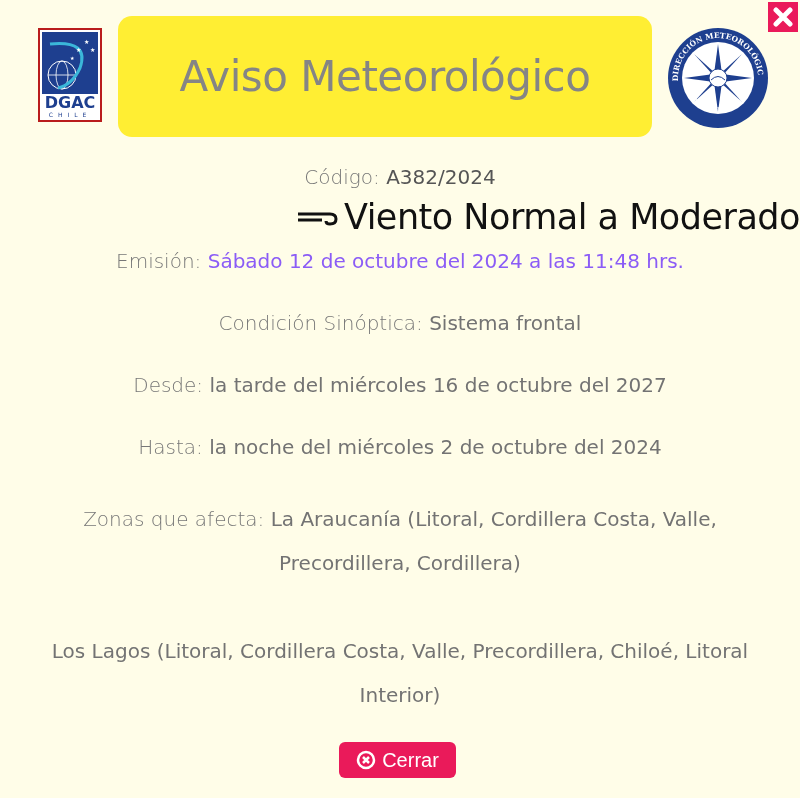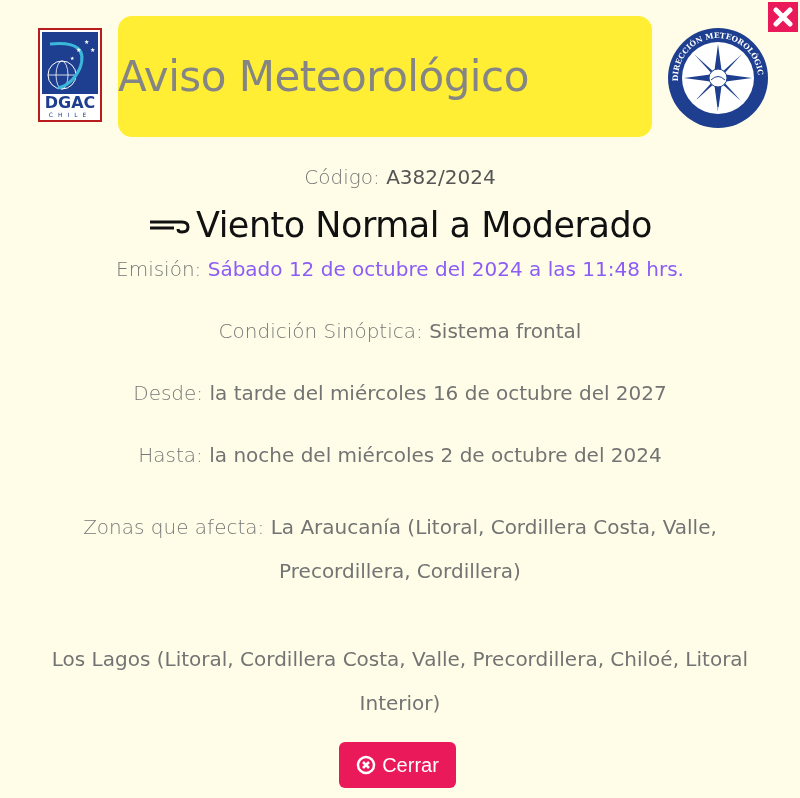--- a/index.html
+++ b/index.html
@@ -18,43 +18,43 @@
     .logo-dgac {
       position: absolute; left: 38px; top: 28px; width: 60px; height: 90px;
       background: #fff; border: 2px solid #b91c1c;
     }
     .logo-meteo {
       position: absolute; left: 666px; top: 26px; width: 104px; height: 104px;
     }
     .title-box {
       position: absolute; left: 118px; top: 16px; width: 534px; height: 121px;
       background: #ffee33; border-radius: 14px;
-      display: flex; align-items: center; justify-content: flex-start;
+      display: flex; align-items: center; justify-content: center;
     }
     .title-box span {
       font-size: 42px; color: #858585; letter-spacing: -0.5px;
     }
     .content {
       position: absolute; left: 0; top: 160px; width: 800px; text-align: center;
     }
     .label { color: #777; font-weight: 300; }
     .value { color: #737373; }
     .code { font-size: 20px; margin-top: 5px; }
     .code .value { color: #555; }
     .headline {
-      font-size: 35px; color: #111; margin-top: 16px; letter-spacing: -0.5px;
-      display: flex; align-items: center; justify-content: center;
+      font-size: 35px; color: #111; margin-top: 8px; letter-spacing: -0.5px;
+      display: flex; align-items: center; justify-content: flex-end;
     }
     .headline svg { margin-right: 4px; }
     .emision { font-size: 20px; margin-top: 12px; }
     .emision .value { color: #8b5cf6; }
     .row { font-size: 20px; margin-top: 38px; }
     .zones { font-size: 20px; margin-top: 38px; line-height: 44px; padding: 0 40px; }
     .close-btn {
-      position: absolute; left: 339px; top: 742px; width: 117px; height: 46px;
+      position: absolute; left: 339px; top: 742px; width: 117px; height: 36px;
       background: #ea1a5a; border-radius: 6px; border: none;
       display: flex; align-items: center; justify-content: center;
       color: #fff; font-size: 20px; font-family: "Liberation Sans", sans-serif;
       cursor: pointer;
     }
     .close-btn svg { margin-right: 6px; }
   </style>
 </head>
 <body>
 

